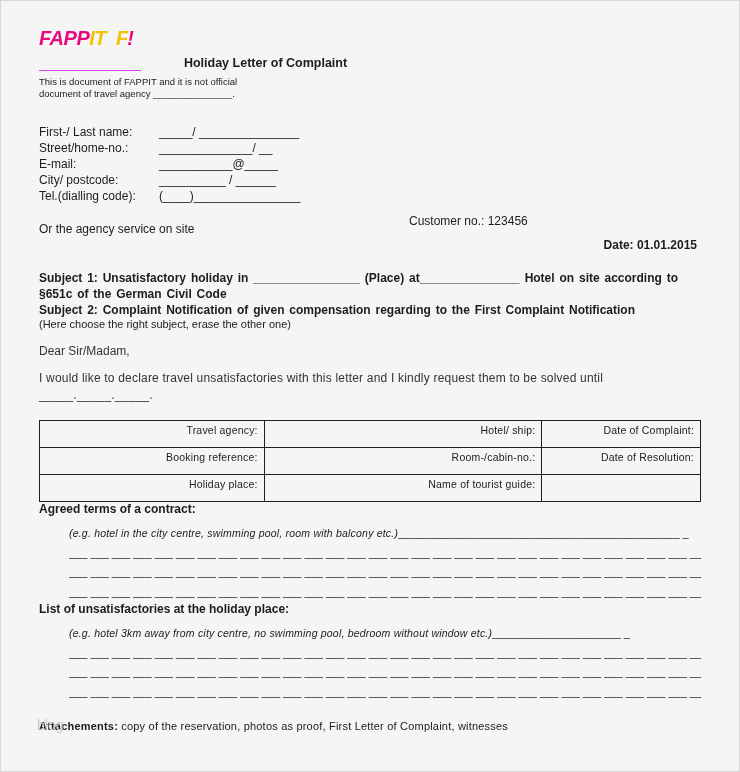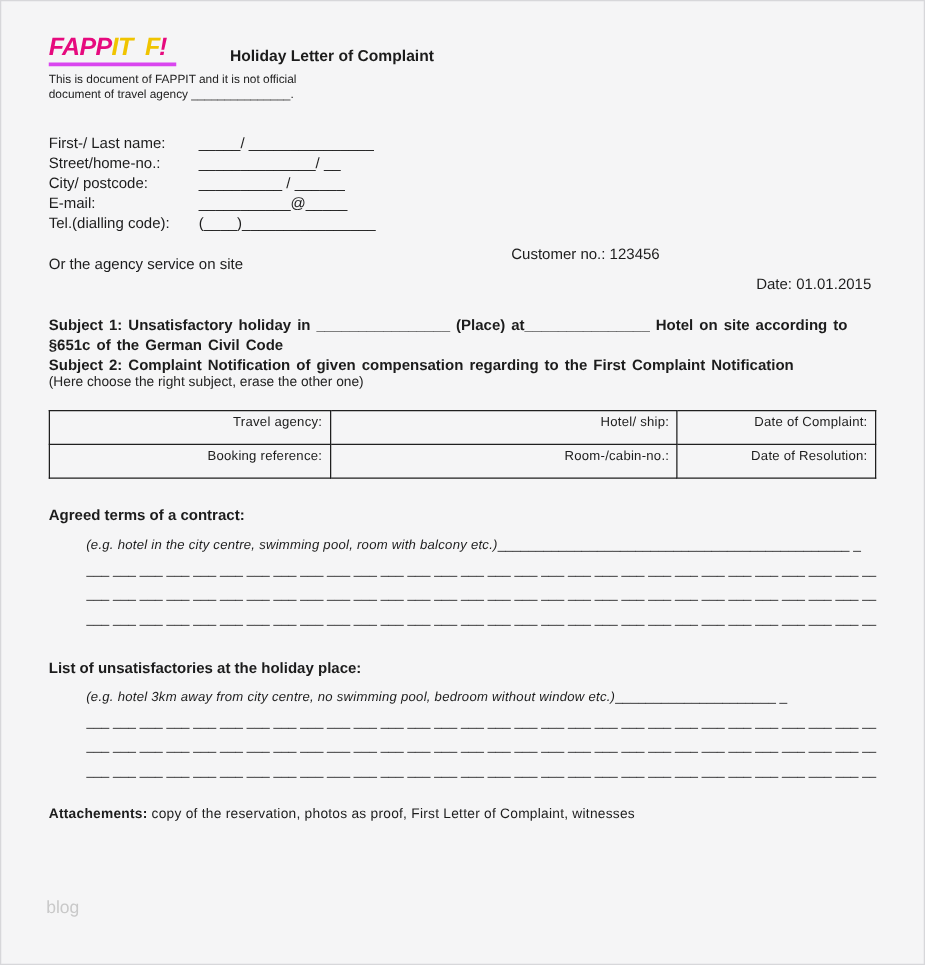--- a/index.html
+++ b/index.html
@@ -14,62 +14,62 @@
     background: #f5f5f6;
     border: 1px solid #d7d7da;
     padding: 26px 38px 0;
     position: relative;
     overflow: hidden;
   }
   
   .header-row { display: flex; align-items: flex-end; }
   .logo {
     display: flex; align-items: flex-start; gap: 10px;
-    border-bottom: 3px solid #d946ef;
-    padding: 0 8px 0 0;
+    border-bottom: 1px solid #d946ef;
+    padding: 0 8px 20px 0;
     font-style: italic; font-weight: bold; font-size: 20px;
     letter-spacing: -0.5px;
   }
   .lg-pink { color: #e60a7e; }
   .lg-yellow { color: #f0c400; }
   .lg-mark { letter-spacing: -1px; }
   .doc-title { font-weight: bold; font-size: 12.5px; margin-left: 6px; margin-bottom: 1px; padding-left: 37px; }
   .disclaimer { margin-top: 5px; font-size: 9.5px; line-height: 12px; color: #222; }
   
   .cols { display: flex; justify-content: space-between; margin-top: 24px; }
   .left-col .field-line { font-size: 12px; line-height: 17px; white-space: nowrap; }
   .f-blank { margin-left: 6px; }
   .right-col { width: 292px; }
   .right-col .field-line { display: flex; font-size: 12px; line-height: 16px; }
   .r-label { width: 120px; flex: none; }
   .r-value { white-space: nowrap; }
   .row2 { display: flex; justify-content: space-between; margin-top: 2px; }
   .onsite { font-size: 12px; margin-top: 16px; }
   .cust-block { width: 292px; margin-left: 12px; }
   .customer { font-size: 12px; margin-top: 8px; }
-  .date { font-size: 12px; font-weight: normal; text-align: right; margin-top: 10px; padding-right: 4px; }
+  .date { font-size: 12px; font-weight: bold; text-align: right; margin-top: 10px; padding-right: 4px; }
   
   .subjects { margin-top: 18px; }
   .subject-line { font-weight: bold; font-size: 12px; line-height: 16px; word-spacing: 1.5px; }
   .subject-note { font-size: 11px; line-height: 12px; color: #222; }
   
   .salutation { margin-top: 14px; font-size: 12px; color: #333; }
   .letter-body { margin-top: 12px; font-size: 12px; line-height: 17px; color: #333; letter-spacing: .2px; }
   
   .info-table { width: 100%; border-collapse: collapse; border: 1.5px solid #1f1f1f; margin-top: 16px; text-align: right; }
   .info-table td {
     border: 1px solid #1f1f1f;
     font-size: 10.5px; letter-spacing: .2px;
     padding: 3px 6px 11px; vertical-align: top;
   }
   .info-table td.c1 { width: 34%; }
   .info-table td.c2 { width: 42%; }
   .info-table td.c3 { width: 24%; }
   
-  .sec-heading { margin-top: 22px; font-weight: bold; font-size: 12px; }
+  .sec-heading { font-weight: bold; font-size: 12px; }
   ul.blanks { margin: 8px 0 0 30px; }
   ul.blanks li { font-size: 11px; line-height: 19.5px; white-space: nowrap; overflow: hidden; }
   .ex { font-style: italic; font-size: 10.5px; letter-spacing: .2px; }
   
   .attachments { margin-top: 18px; font-size: 11px; letter-spacing: .2px; }
   .att-label { font-weight: bold; }
   .watermark { position: absolute; left: 36px; top: 716px; font-size: 14px; color: #c9c9c9; }
 </style>
 </head>
 <body>
@@ -92,26 +92,26 @@
     <div class="right-col">
       <div class="field-line">
           <span class="r-label">First-/ Last name:</span>
           <span class="r-value">_____/ _______________</span>
         </div>
       <div class="field-line">
           <span class="r-label">Street/home-no.:</span>
           <span class="r-value">______________/ __</span>
         </div>
       <div class="field-line">
+          <span class="r-label">E-mail:</span>
+          <span class="r-value">___________@_____</span>
+        </div>
+      <div class="field-line">
           <span class="r-label">City/ postcode:</span>
           <span class="r-value">__________ / ______</span>
-        </div>
-      <div class="field-line">
-          <span class="r-label">E-mail:</span>
-          <span class="r-value">___________@_____</span>
         </div>
       <div class="field-line">
           <span class="r-label">Tel.(dialling code):</span>
           <span class="r-value">(____)________________</span>
         </div>
     </div>
   </div>
 
   <div class="row2">
     <div class="onsite">Or the agency service on site</div>
@@ -120,32 +120,39 @@
       <div class="date">Date: 01.01.2015</div>
     </div>
   </div>
 
   <div class="subjects">
     <p class="subject-line">Subject 1: Unsatisfactory holiday in ________________ (Place) at_______________ Hotel on site according to §651c of the German Civil Code</p>
     <p class="subject-line">Subject 2: Complaint Notification of given compensation  regarding to the First Complaint Notification</p>
     <p class="subject-note">(Here choose the right subject, erase the other one)</p>
   </div>
 
+  <p class="salutation">Dear Sir/Madam,</p>
+  <p class="letter-body"><span>I would like to declare travel unsatisfactories with this letter and I kindly request them to be solved until</span><span> _____._____._____.</span></p>
 
   <table class="info-table">
     <tbody>
       <tr>
         <td class="c1">Travel agency:</td>
         <td class="c2">Hotel/ ship:</td>
         <td class="c3">Date of Complaint:</td>
       </tr>
       <tr>
         <td class="c1">Booking reference:</td>
         <td class="c2">Room-/cabin-no.:</td>
         <td class="c3">Date of Resolution:</td>
+      </tr>
+      <tr>
+        <td class="c1">Holiday place:</td>
+        <td class="c2">Name of tourist guide:</td>
+        <td class="c3"></td>
       </tr>
     </tbody>
   </table>
 
   <p class="sec-heading">Agreed terms of a contract:</p>
   <ul class="blanks">
     <li><span class="ex">(e.g. hotel in the city centre, swimming  pool,  room with balcony  etc.)</span><span>______________________________________________ _</span></li>
     <li><span>___ ___ ___ ___ ___ ___ ___ ___ ___ ___ ___ ___ ___ ___ ___ ___ ___ ___ ___ ___ ___ ___ ___ ___ ___ ___ ___ ___ ___ ___ ___ __</span></li>
     <li><span>___ ___ ___ ___ ___ ___ ___ ___ ___ ___ ___ ___ ___ ___ ___ ___ ___ ___ ___ ___ ___ ___ ___ ___ ___ ___ ___ ___ ___ ___ ___ __</span></li>
     <li><span>___ ___ ___ ___ ___ ___ ___ ___ ___ ___ ___ ___ ___ ___ ___ ___ ___ ___ ___ ___ ___ ___ ___ ___ ___ ___ ___ ___ ___ ___ ___ __</span></li>

